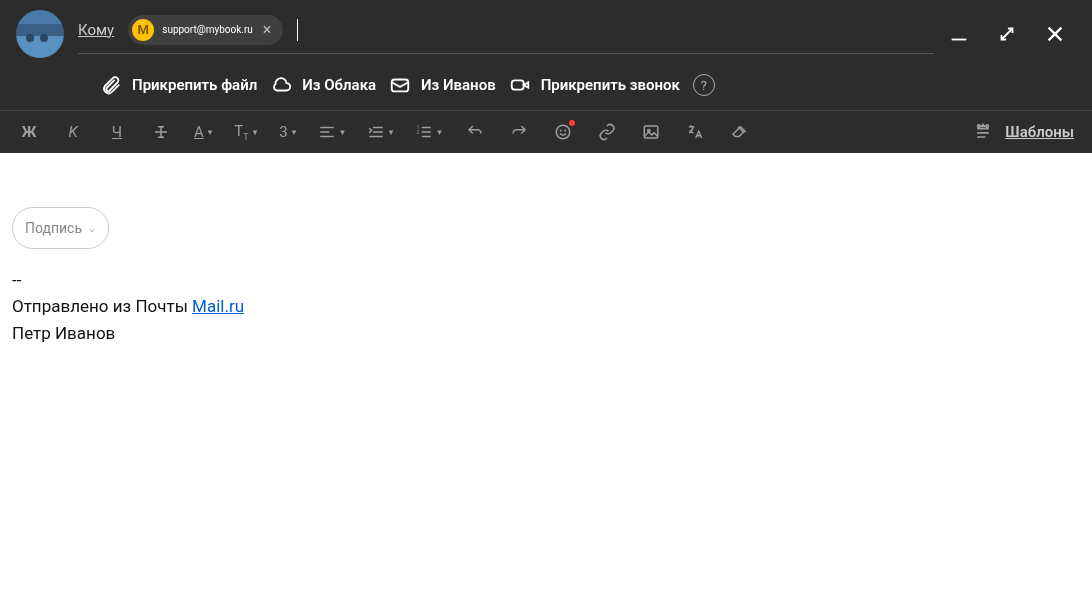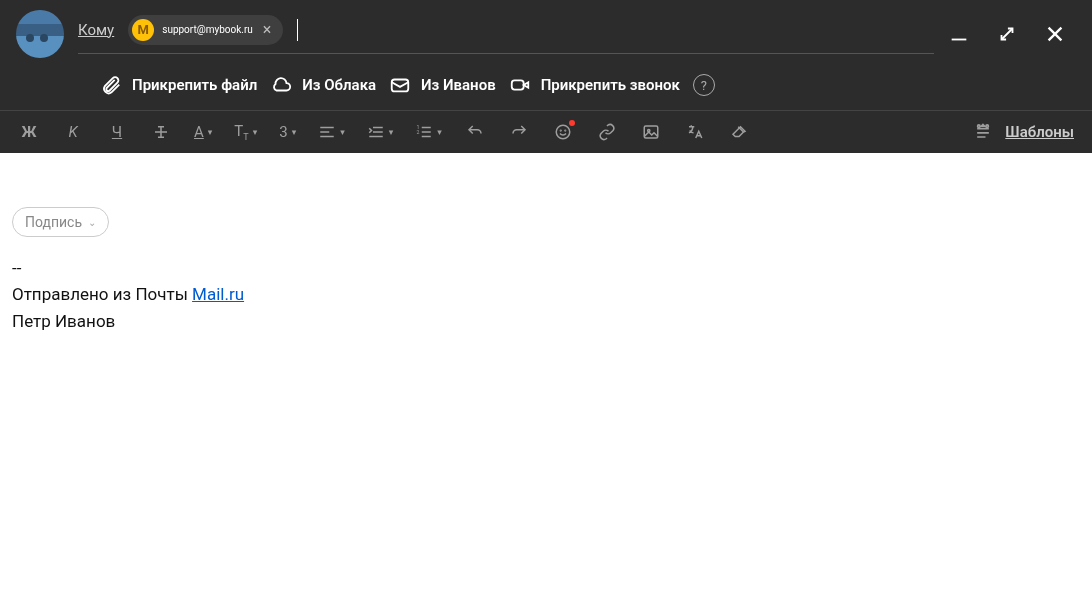--- a/index.html
+++ b/index.html
@@ -251,21 +251,21 @@
       height: 400px;
       font-size: 17px;
       color: #111;
     }
     .signature-btn {
       display: inline-flex;
       align-items: center;
       gap: 6px;
       border: 1px solid #ccc;
       border-radius: 999px;
-      padding: 6px 12px;
+      padding: 12px 12px;
       font-size: 14px;
       color: #888;
       cursor: pointer;
       margin-top: 42px;
       margin-bottom: 18px;
     }
     .sig-caret {
       font-size: 10px;
       color: #aaa;
     }

